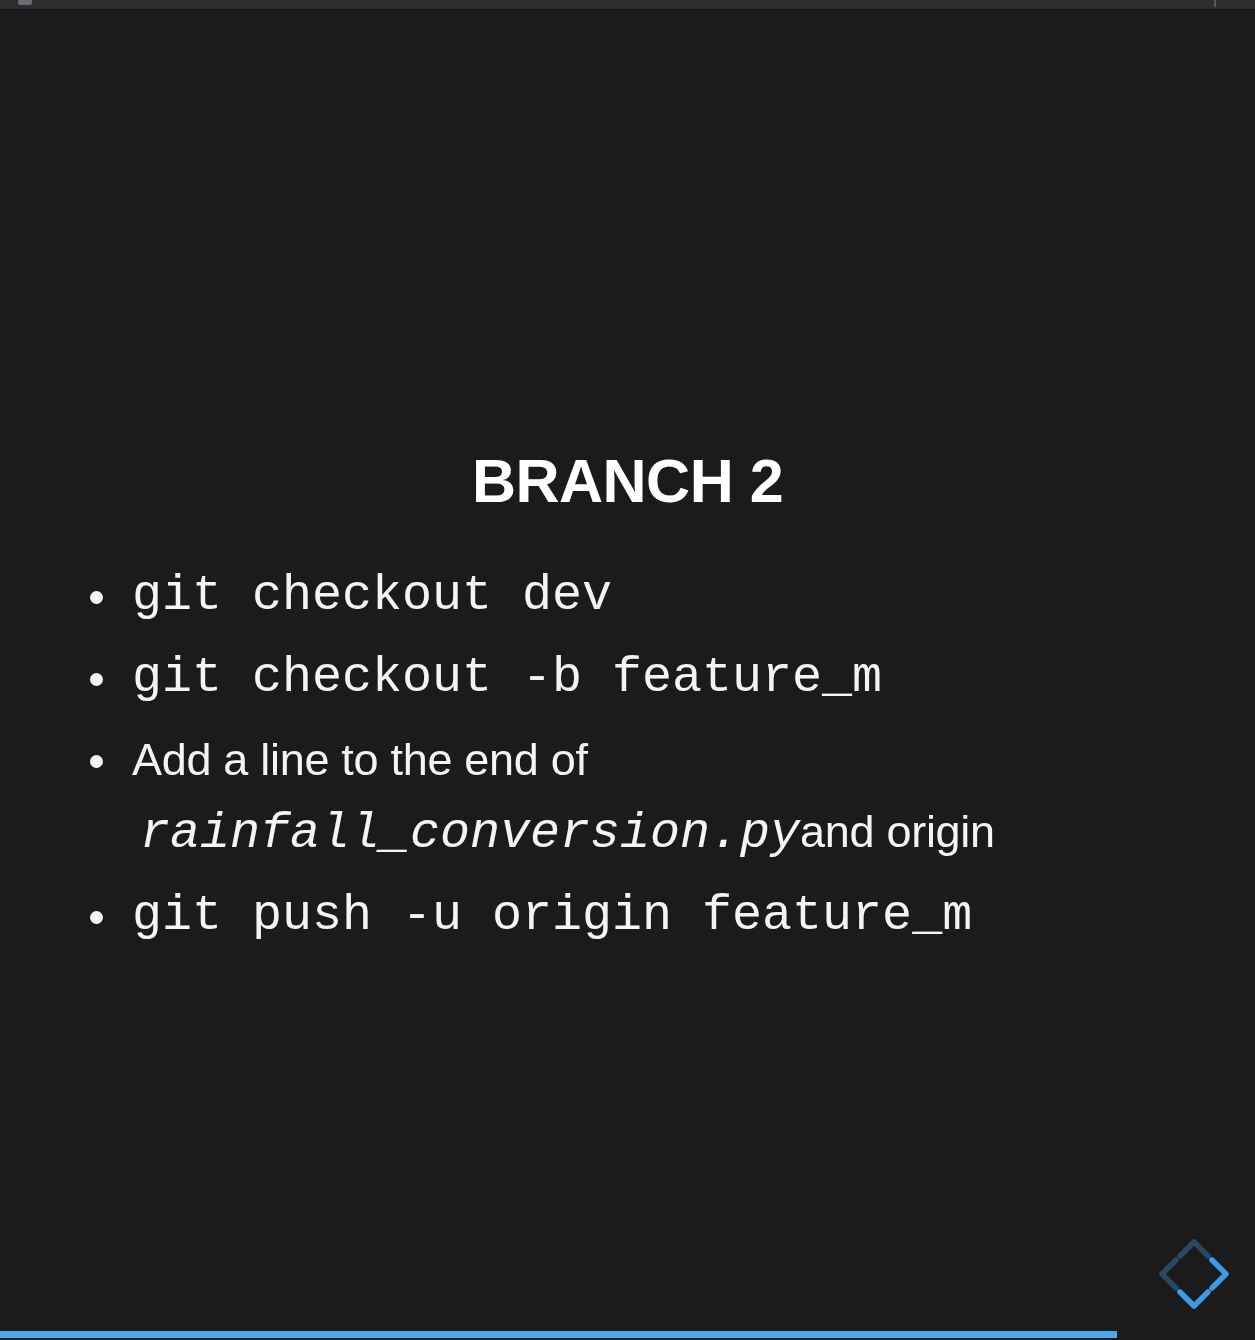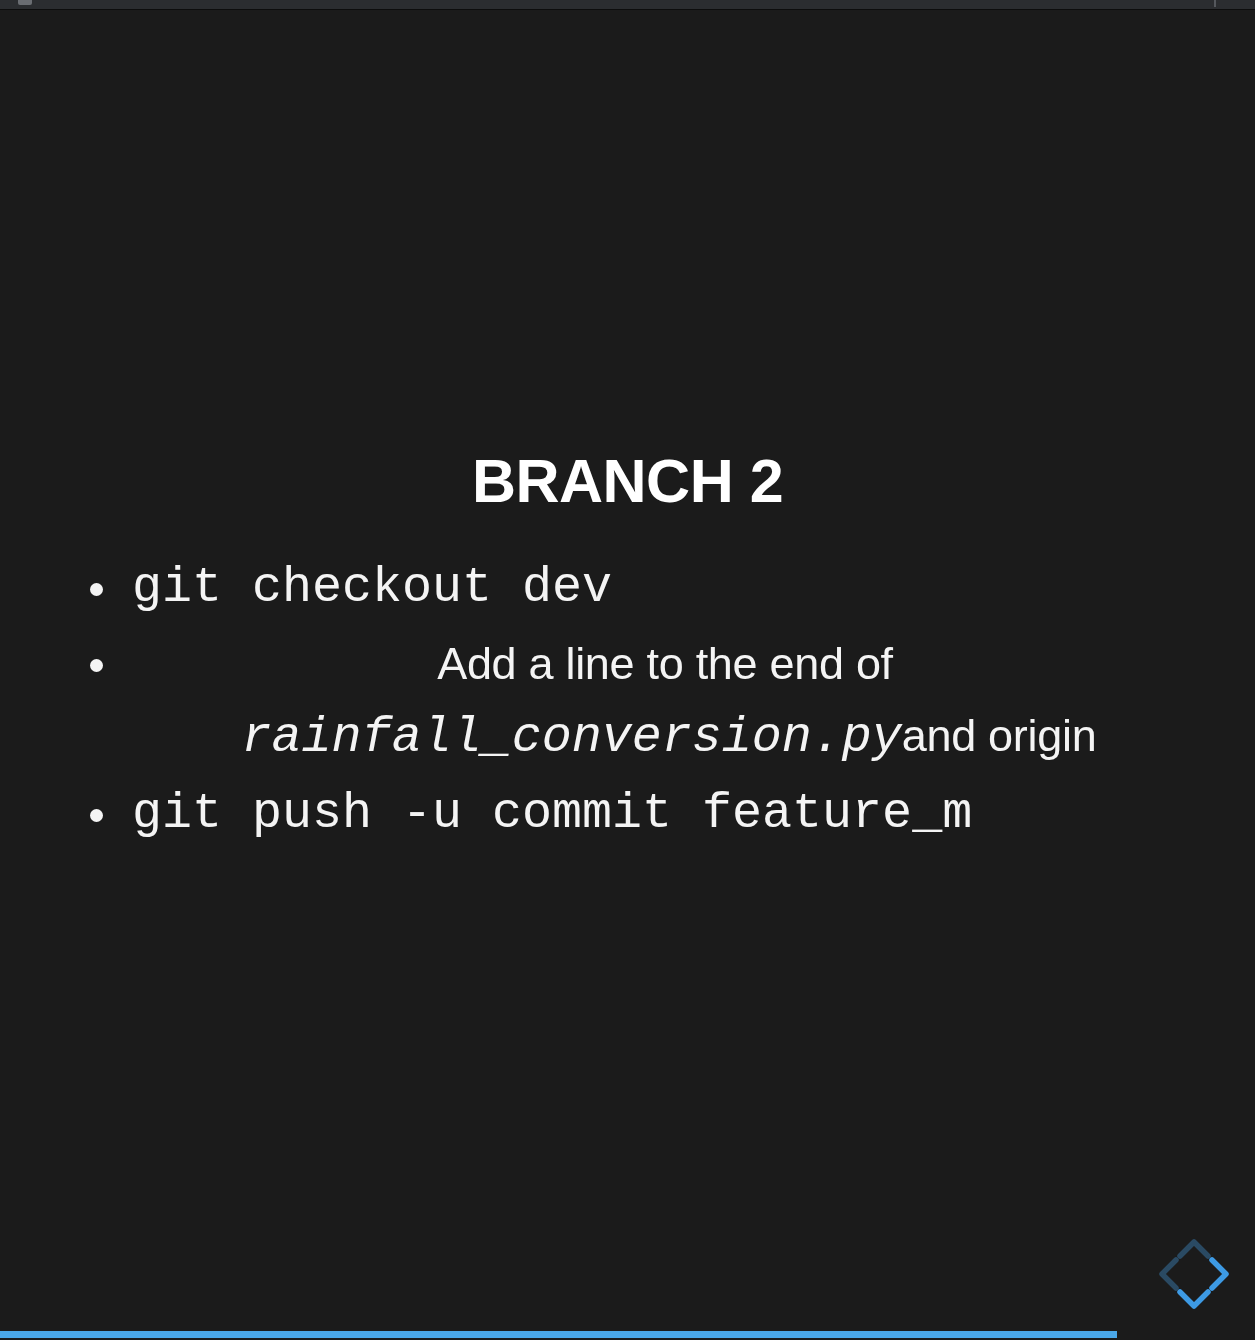--- a/index.html
+++ b/index.html
@@ -80,30 +80,29 @@
     left: 78px;
     width: 1120px;
     margin: 0;
     padding: 0;
     list-style: none;
   }
 
   .bullet-item {
     position: relative;
     padding-left: 54px;
-    margin: 4px 0 6px 0;
+    margin: 12px 0 6px 0;
     color: #f4f4f4;
     font-family: "Liberation Mono", "DejaVu Sans Mono", monospace;
     font-size: 50px;
     line-height: 70px;
     white-space: nowrap;
   }
   .bullet-item.wrapping {
     white-space: normal;
-    text-align: center;
   }
   .bullet-item::before {
     content: "";
     position: absolute;
     left: 12px;
     top: 30px;
     width: 13px;
     height: 13px;
     border-radius: 50%;
     background: #f4f4f4;
@@ -163,28 +162,31 @@
   <div id="slide-content">
 
     <div id="slide-title">BRANCH 2</div>
 
     <ul id="bullet-list">
 
       <li class="bullet-item">
         <span class="mono">git checkout dev</span>
       </li>
 
+      <li class="bullet-item">
+        <span class="mono">git checkout -b feature_m</span>
+      </li>
 
       <li class="bullet-item wrapping">
         <span class="prose">Add a line to the end of</span><br>
         <span class="mono wrap-indent">rainfall_conversion.py</span><span class="prose">and origin</span>
       </li>
 
       <li class="bullet-item">
-        <span class="mono">git push -u commit feature_m</span>
+        <span class="mono">git push -u origin feature_m</span>
       </li>
 
     </ul>
   </div>
 
   <div id="nav-control">
     <svg width="92" height="92" viewBox="0 0 92 92" fill="none">
       <g>
         <path d="M32 28 L46 14 L60 28" stroke="#2a4a63" stroke-width="5.5" stroke-linecap="round" stroke-linejoin="round" fill="none"></path>
       </g>

